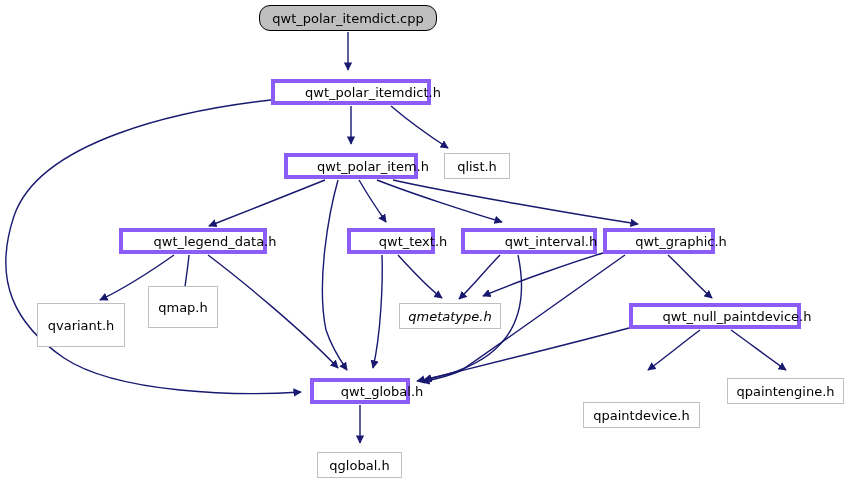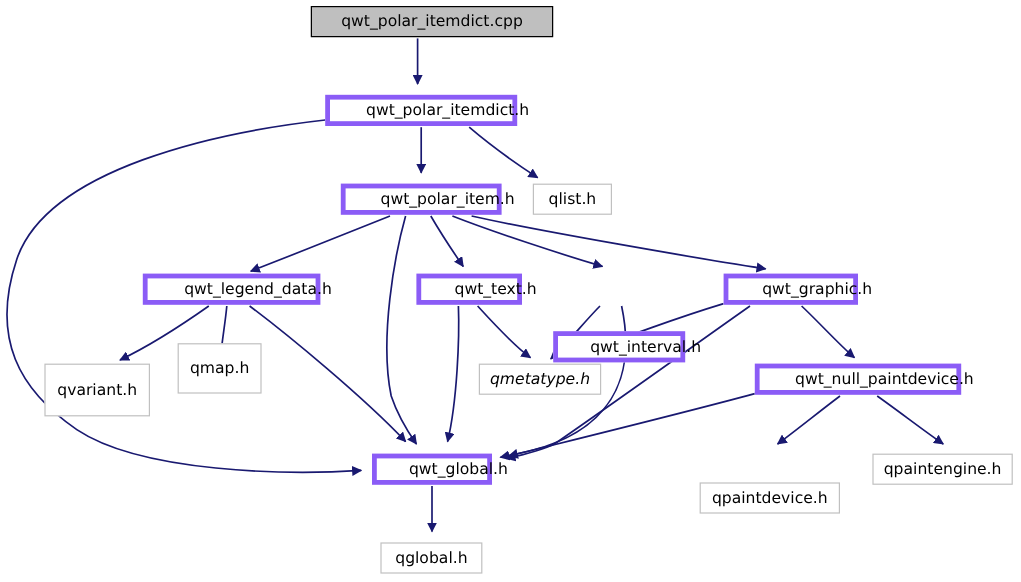--- a/index.html
+++ b/index.html
@@ -61,39 +61,39 @@
         <path d="M668,255 C681,267 700,288 712,298" marker-end="url(#arrow)" stroke="#191970"></path>
         <path d="M625,255 C588,281 510,337 462,370 C450,376 436,379 422,382" marker-end="url(#arrow)" stroke="#191970"></path>
         <path d="M700,330 C684,342 663,359 648,370" marker-end="url(#arrow)" stroke="#191970"></path>
         <path d="M731,330 C748,342 770,359 786,370" marker-end="url(#arrow)" stroke="#191970"></path>
         <path d="M629,328 C570,344 480,366 424,380" marker-end="url(#arrow)" stroke="#191970"></path>
         <path d="M360,405 L360,443" marker-end="url(#arrow)" stroke="#191970"></path>
       </g>
   </svg>
 
   <div id="node-layer">
-      <div class="node root" style="left: 259px; top: 5px; width: 202px; height: 26px;">
+      <div class="node root" style="left: 259px; top: 5px; width: 178px; height: 26px; border-radius: 11px;">
         <span>qwt_polar_itemdict.cpp</span>
       </div>
       <div class="node internal" style="left: 271px; top: 79px; width: 160px; height: 26px;">
         <span>qwt_polar_itemdict.h</span>
       </div>
       <div class="node internal" style="left: 284px; top: 153px; width: 134px; height: 26px;">
         <span>qwt_polar_item.h</span>
       </div>
       <div class="node external" style="left: 444px; top: 153px; width: 66px; height: 26px;">
         <span>qlist.h</span>
       </div>
       <div class="node internal" style="left: 119px; top: 228px; width: 148px; height: 26px;">
         <span>qwt_legend_data.h</span>
       </div>
       <div class="node internal" style="left: 347px; top: 228px; width: 88px; height: 26px;">
         <span>qwt_text.h</span>
       </div>
-      <div class="node internal" style="left: 461px; top: 228px; width: 110px; height: 26px; margin-top: 48px;">
+      <div class="node internal" style="left: 461px; top: 228px; width: 136px; height: 26px;">
         <span>qwt_interval.h</span>
       </div>
       <div class="node internal" style="left: 603px; top: 228px; width: 112px; height: 26px;">
         <span>qwt_graphic.h</span>
       </div>
       <div class="node external" style="left: 37px; top: 303px; width: 88px; height: 44px;">
         <span>qvariant.h</span>
       </div>
       <div class="node external" style="left: 148px; top: 286px; width: 70px; height: 42px;">
         <span>qmap.h</span>

